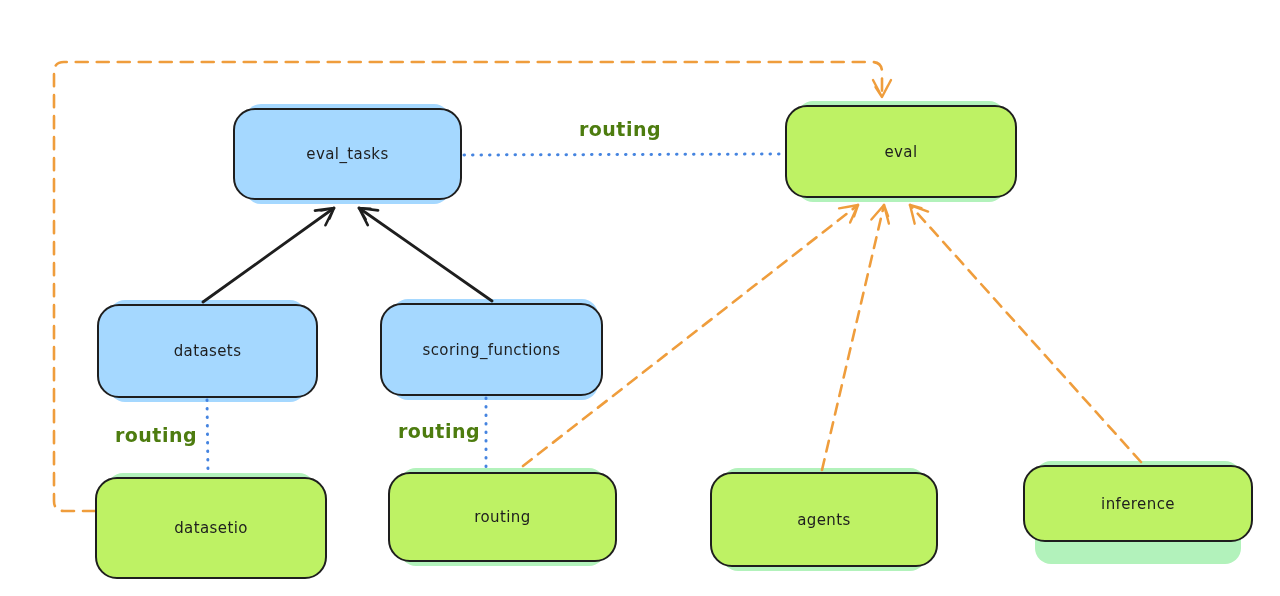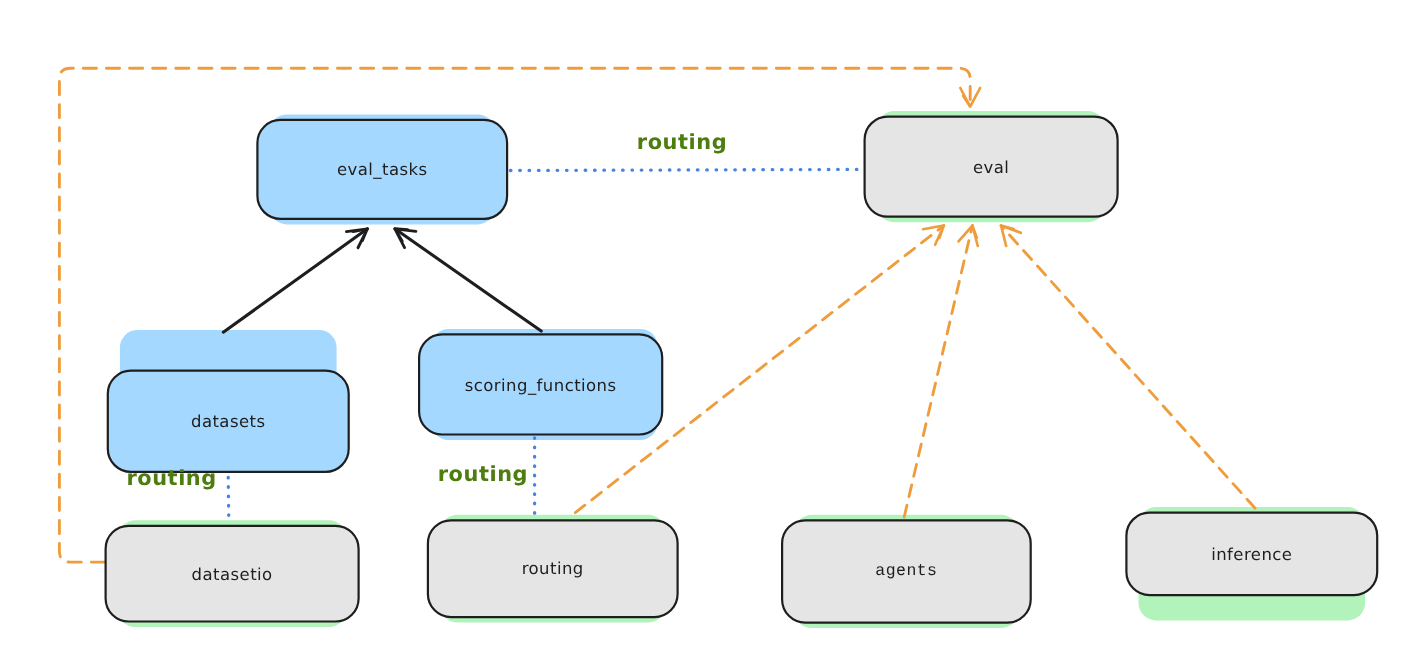--- a/index.html
+++ b/index.html
@@ -11,21 +11,21 @@
   .stage svg.wires { position:absolute; left:0; top:0; width:1280px; height:596px; }
   .node {
     position:absolute;
     border:2.6px solid #1e1e1e;
     border-radius:22px;
     display:flex; align-items:center; justify-content:center;
     font-size:15px; color:#1e1e1e; letter-spacing:0.4px;
     box-sizing:border-box;
   }
   .node.blue  { background:#a5d8ff; }
-  .node.green { background:#e5e5e5; }
+  .node.green { background:#bef264; }
   .edge-label {
     position:absolute;
     font-size:19px; font-weight:bold; color:#4d7c0f;
     letter-spacing:0.5px;
     width:100px; text-align:center;
   }
 </style>
 </head>
 <body>
 
@@ -66,37 +66,37 @@
   </svg>
 
   <div class="node blue" style="left:233px; top:108px;  width:229px; height:92px;">
     <span>eval_tasks</span>
   </div>
 
   <div class="node green" style="left:785px; top:105px;  width:232px; height:93px;">
     <span>eval</span>
   </div>
 
-  <div class="node blue" style="left:97px;  top:304px;  width:221px; height:94px;margin-top:32px;">
+  <div class="node blue" style="left:97px;  top:304px;  width:221px; height:94px;">
     <span>datasets</span>
   </div>
 
   <div class="node blue" style="left:380px; top:303px;  width:223px; height:93px;">
     <span>scoring_functions</span>
   </div>
 
-  <div class="node green" style="left:95px;  top:477px;  width:232px; height:89px;">
+  <div class="node green" style="left:95px;  top:477px;  width:232px; height:102px;">
     <span>datasetio</span>
   </div>
 
   <div class="node green" style="left:388px; top:472px;  width:229px; height:90px;">
     <span>routing</span>
   </div>
 
-  <div class="node green" style="left:710px; top:472px;  width:228px; height:95px;font-family:Liberation Mono, monospace;">
+  <div class="node green" style="left:710px; top:472px;  width:228px; height:95px;">
     <span>agents</span>
   </div>
 
   <div class="node green" style="left:1023px; top:465px; width:230px; height:77px;">
     <span>inference</span>
   </div>
 
   <span class="edge-label" style="left:570px; top:118px;">routing</span>
   <span class="edge-label" style="left:106px; top:424px;">routing</span>
   <span class="edge-label" style="left:389px; top:420px;">routing</span>

